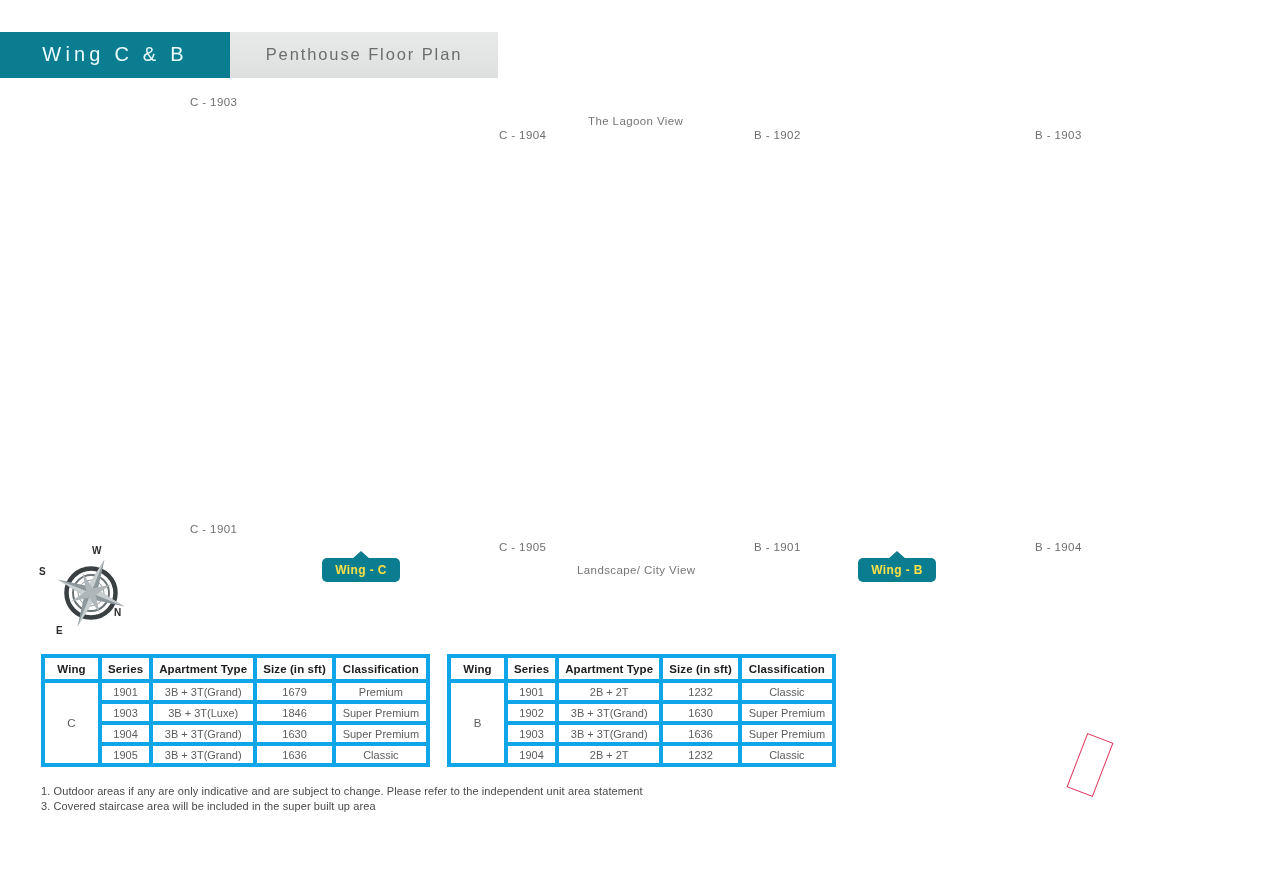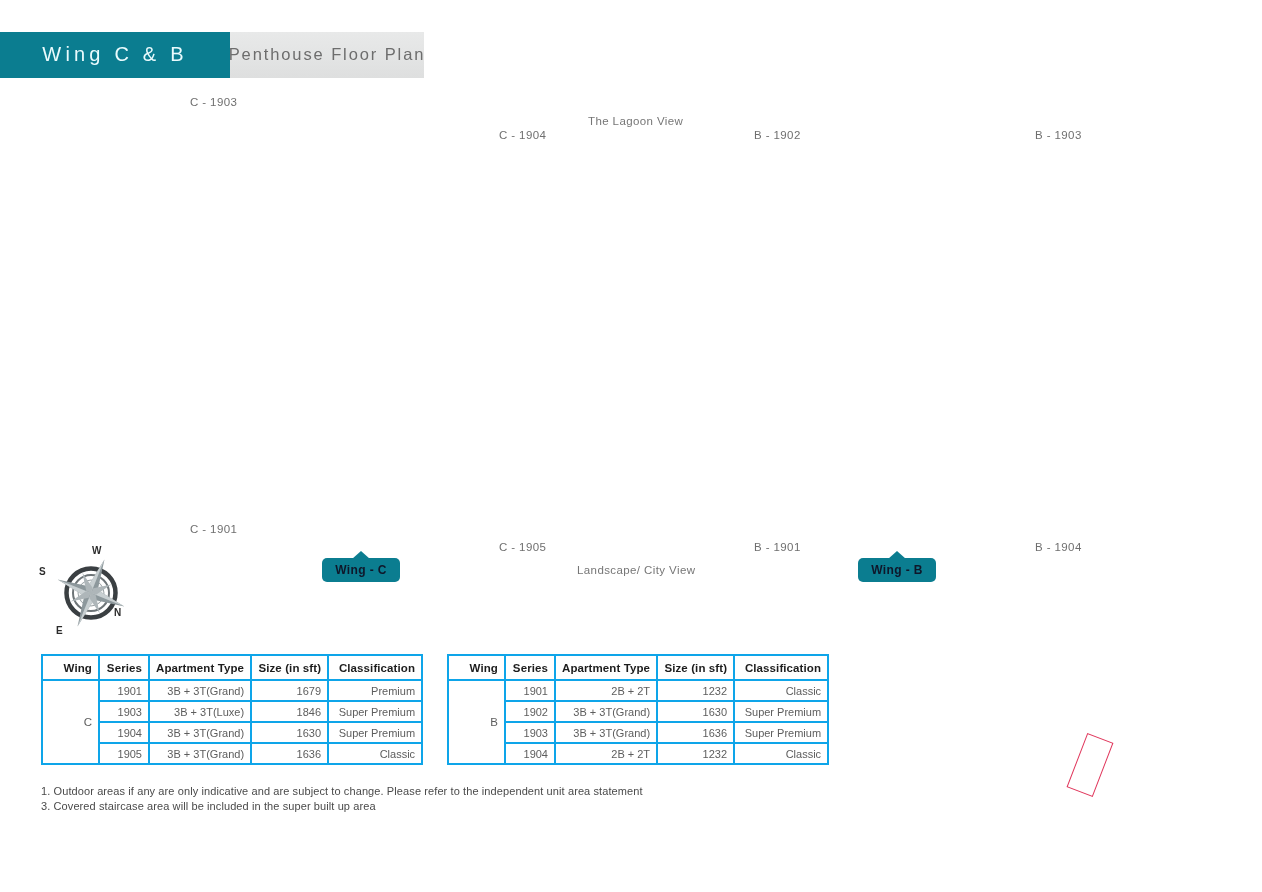--- a/index.html
+++ b/index.html
@@ -37,21 +37,21 @@
   }
   #header-wing-tab .tab-text {
     color: #eafbfd;
     font-size: 20px;
     font-weight: 300;
     letter-spacing: 4.2px;
     white-space: nowrap;
   }
   #header-plan-tab {
     background: linear-gradient(180deg,#e8e9e9 0%, #e3e4e4 55%, #dedfdf 100%);
-    width: 194px;
+    width: 268px;
     display: flex;
     align-items: center;
     justify-content: center;
     box-sizing: border-box;
     padding-bottom: 2px;
   }
   #header-plan-tab .tab-text {
     color: #6d6d6d;
     font-size: 16.5px;
     font-weight: 300;
@@ -90,21 +90,21 @@
   .wing-badge .badge-body {
     position: absolute;
     inset: 0;
     background: #0b7d90;
     border-radius: 5px;
     display: flex;
     align-items: center;
     justify-content: center;
   }
   .wing-badge .badge-text {
-    color: #0f172a;
+    color: #fde047;
     font-size: 12px;
     font-weight: 700;
     letter-spacing: 0.4px;
     white-space: nowrap;
   }
 
   
   #compass {
     position: absolute;
     left: 36px;
@@ -125,22 +125,22 @@
 
   
   .unit-table {
     position: absolute;
     border-collapse: collapse;
     font-size: 11px;
     color: #5d5d5d;
     background: #fff;
   }
   .unit-table th, .unit-table td {
-    border: 2px solid #0ea5e9;
-    text-align: right;
+    border: 4px solid #0ea5e9;
+    text-align: center;
     vertical-align: middle;
     white-space: nowrap;
     font-weight: 400;
     padding: 0 6px;
     height: 21px;
     box-sizing: border-box;
   }
   .unit-table th {
     font-weight: 700;
     color: #1d1d1d;

